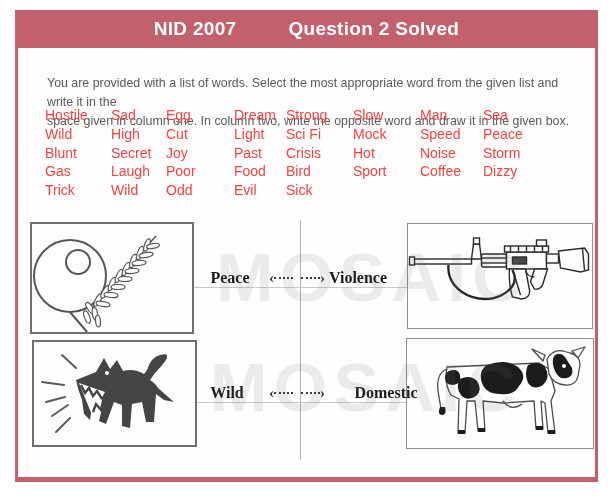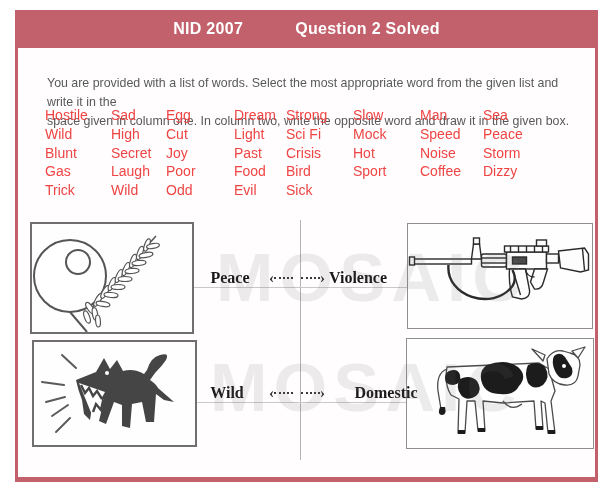--- a/index.html
+++ b/index.html
@@ -1,20 +1,20 @@
 <!DOCTYPE html>
 <html><head>
 <meta charset="utf-8">
 <style>
   html,body{margin:0;padding:0;background:#ffffff;}
   .page{position:relative;width:612px;height:499px;background:#ffffff;overflow:hidden;
         font-family:"Liberation Sans",sans-serif;}
   .card{position:absolute;left:15px;top:10px;width:583px;height:472px;}
   .header{height:38px;background:#c2606b;display:flex;align-items:center;justify-content:center;
-          gap:52px;color:#ffffff;font-weight:bold;font-size:16px;letter-spacing:.3px;}
+          gap:52px;color:#ffffff;font-weight:bold;font-size:19px;letter-spacing:.3px;}
   .content{position:relative;height:429px;background:#fffdfd;
            border-left:3px solid #c2606b;border-right:3px solid #c2606b;border-bottom:5px solid #c2606b;}
   .instructions{position:absolute;left:21px;top:18px;width:535px;margin:8px;
                 font-size:12.4px;line-height:19px;color:#58595b;}
   .words{position:absolute;left:27px;top:58px;width:545px;display:grid;
          grid-template-columns:66px 55px 68px 52px 67px 67px 63px auto;
          font-size:14px;color:#ef4444;}
   .words span{height:18.8px;line-height:18.8px;white-space:nowrap;}
   .divider{position:absolute;left:282px;top:172px;width:1px;height:240px;background:#b3b3b3;}
   .rule{position:absolute;height:1px;background:#c9c9c9;}

